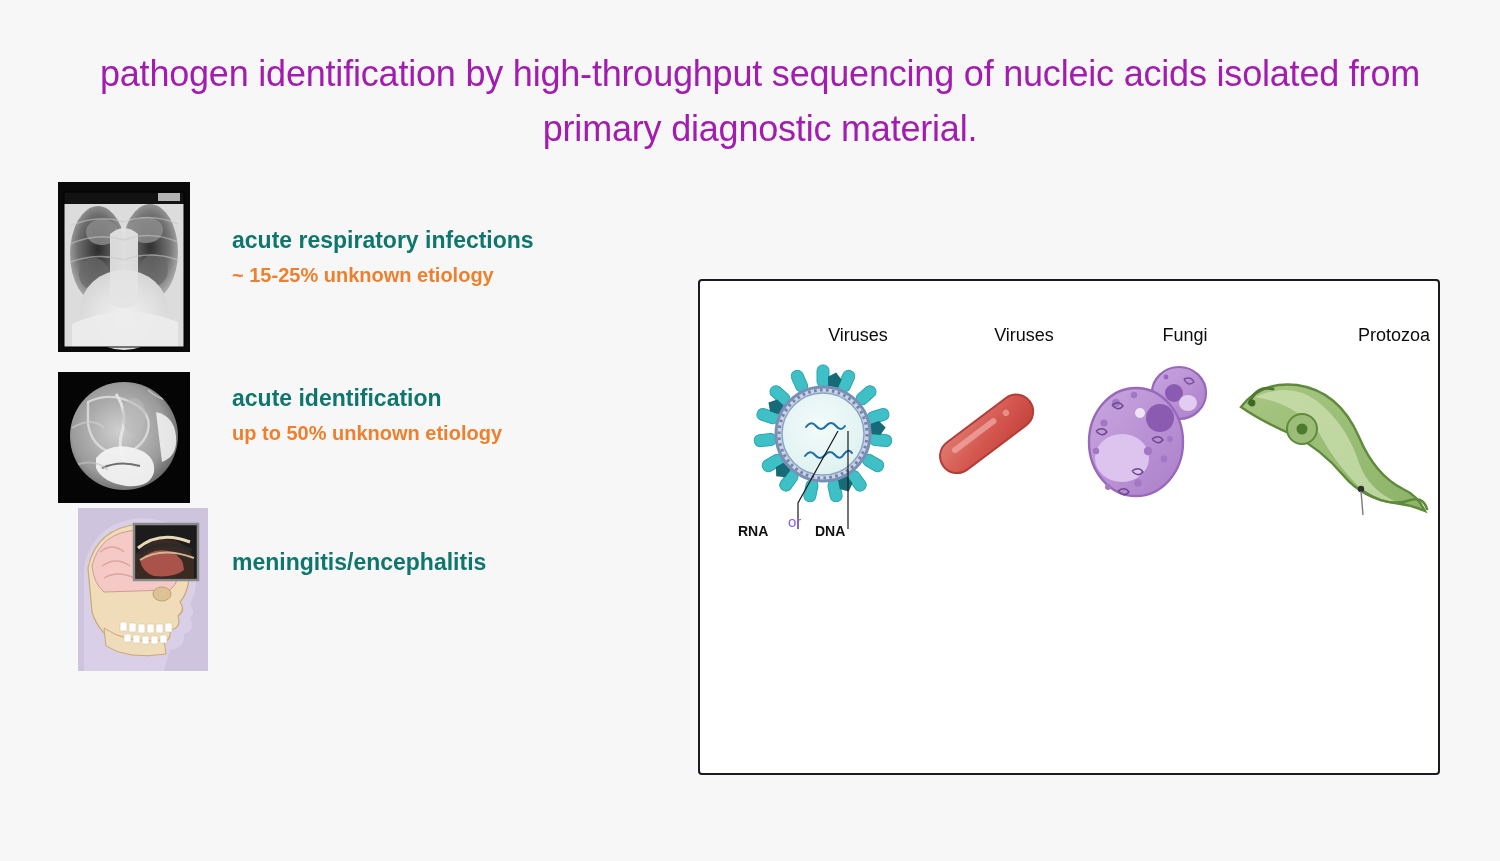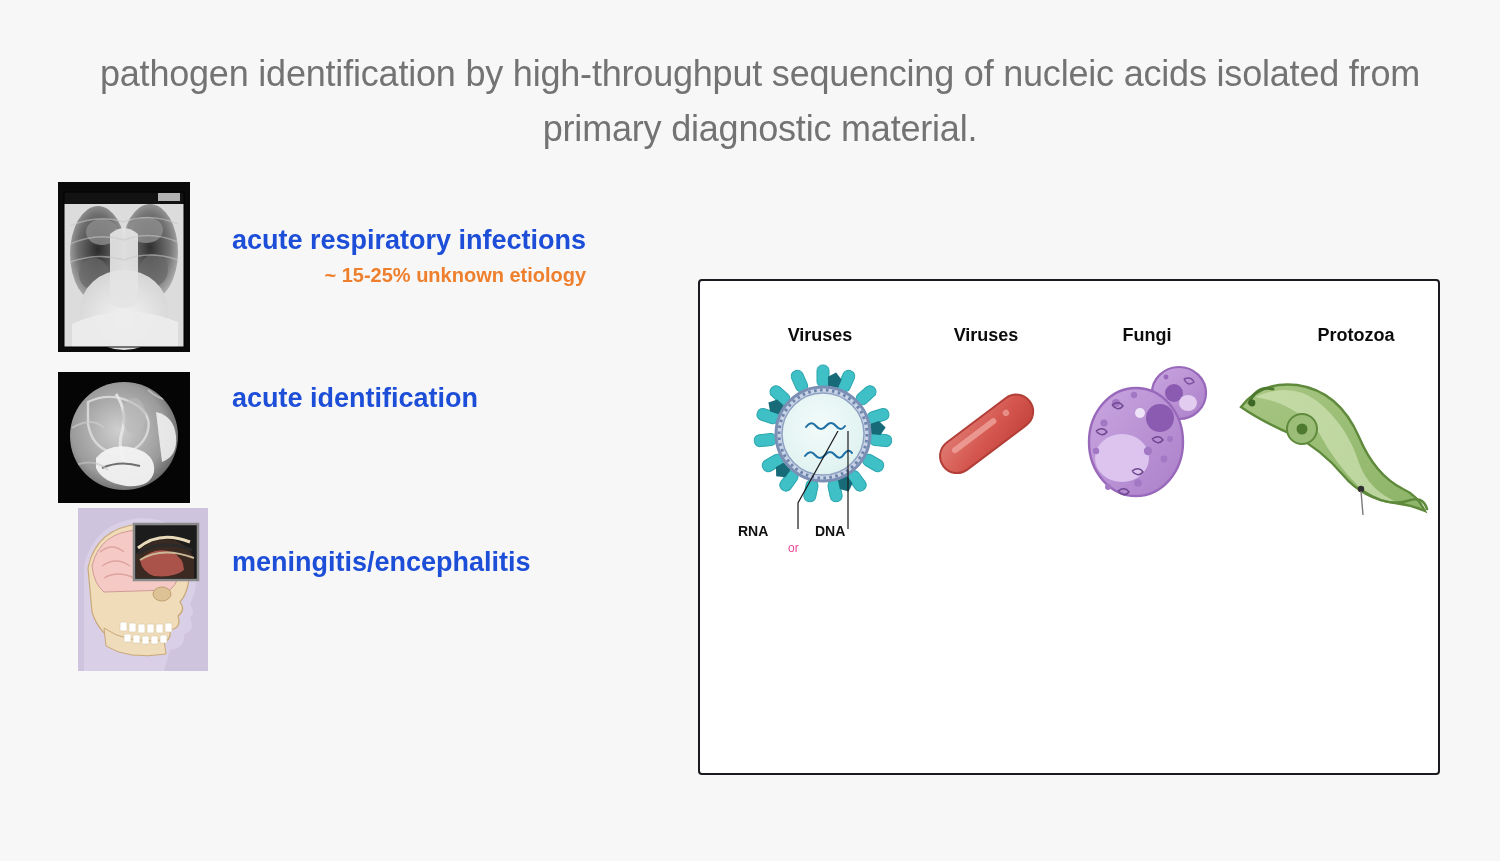--- a/index.html
+++ b/index.html
@@ -12,36 +12,36 @@
   }
   .slide{position:absolute;inset:0;}
 
   
   .title{
     position:absolute;
     left:60px; top:46px; width:1400px;
     text-align:center;
     font-size:36px;
     line-height:55px;
-    color:#737373;
+    color:#a21caf;
     font-weight:400;
     letter-spacing:-0.2px;
   }
 
   
   .item{position:absolute;}
   .thumb{position:absolute;overflow:hidden;}
   .item-text{position:absolute;}
   .item-title{
-    font-size:27px;font-weight:bold;color:#1d4ed8;
+    font-size:23px;font-weight:bold;color:#0f766e;
     line-height:32px;white-space:nowrap;
   }
   .item-sub{
     font-size:20px;font-weight:bold;color:#ee7f2d;
-    line-height:26px;white-space:nowrap;margin-top:6px;text-align:right;
+    line-height:26px;white-space:nowrap;margin-top:6px;
   }
 
   
   #item-respiratory{left:58px;top:182px;}
   #item-respiratory .thumb{left:0;top:0;width:132px;height:170px;}
   #item-respiratory .item-text{left:174px;top:42px;}
 
   #item-gastro{left:58px;top:372px;}
   #item-gastro .thumb{left:0;top:0;width:132px;height:131px;}
   #item-gastro .item-text{left:174px;top:10px;}
@@ -56,43 +56,44 @@
     left:698px;top:279px;
     width:742px;height:496px;
     background:#ffffff;
     border:2px solid #1a1a20;
     border-radius:4px;
     box-sizing:border-box;
   }
   .panel-inner{position:absolute;inset:0;}
   .cat-label{
     position:absolute;
-    font-size:18px;font-weight:bold;color:#0c0c0c;
+    font-size:18px;font-weight:normal;color:#0c0c0c;
     white-space:nowrap;text-align:center;
     transform:translateX(-50%);
+    margin-left:38px;
   }
   #label-viruses{left:120px;top:44px;}
   #label-bacteria{left:286px;top:44px;}
   #label-fungi{left:447px;top:44px;}
   #label-protozoa{left:656px;top:44px;}
 
   .organism{position:absolute;}
   #org-virus{left:48px;top:78px;width:150px;height:150px;}
   #org-bacteria{left:222px;top:92px;width:128px;height:120px;}
   #org-fungi{left:378px;top:74px;width:140px;height:145px;}
   #org-protozoa{left:535px;top:82px;width:195px;height:165px;}
   #virus-callout{left:20px;top:150px;width:200px;height:130px;}
 
   .nuc-label{
     position:absolute;
     font-size:14px;font-weight:bold;color:#111;
     white-space:nowrap;
   }
   #label-rna{left:38px;top:242px;}
-  #label-or{left:88px;top:260px;font-size:12px;font-weight:normal;color:#ec4899;}
+  #label-or{left:88px;top:232px;font-size:15px;font-weight:normal;color:#8b5cf6;}
   #label-dna{left:115px;top:242px;text-align:center;}
 </style>
 </head>
 <body>
 
 <div class="slide">
 
   <div class="title">pathogen identification by high-throughput sequencing of nucleic acids isolated from primary diagnostic material.</div>
 
   <div class="item" id="item-respiratory">
@@ -169,20 +170,21 @@
           <path d="M98 40 Q116 44 118 64 Q120 84 104 90" fill="#efefef" opacity="0.9"></path>
           <path d="M14 56 Q34 44 46 56" fill="none" stroke="#cccccc" stroke-width="2" opacity="0.7"></path>
           <path d="M12 96 Q34 84 50 98" fill="none" stroke="#c6c6c6" stroke-width="2" opacity="0.6"></path>
           <path d="M90 18 Q104 30 112 26" fill="none" stroke="#d4d4d4" stroke-width="2" opacity="0.6"></path>
           <ellipse cx="76" cy="44" rx="12" ry="18" fill="#b9b9b9" opacity="0.55"></ellipse>
         </g>
       </svg>
     </div>
     <div class="item-text">
       <div class="item-title">acute identification</div>
+      <div class="item-sub">up to 50% unknown etiology</div>
     </div>
   </div>
 
   <div class="item" id="item-meningitis">
     <div class="thumb">
       <svg width="130" height="163" viewBox="0 0 130 163">
         <rect x="0" y="0" width="130" height="163" fill="#cfc4dd"></rect>
 
         <path d="M6 58 Q16 14 62 10 Q106 10 116 50 Q122 78 112 96 Q118 104 112 110
                  Q118 122 106 126 Q108 140 92 142 L86 163 L6 163 Z" fill="#d9cfe6"></path>

